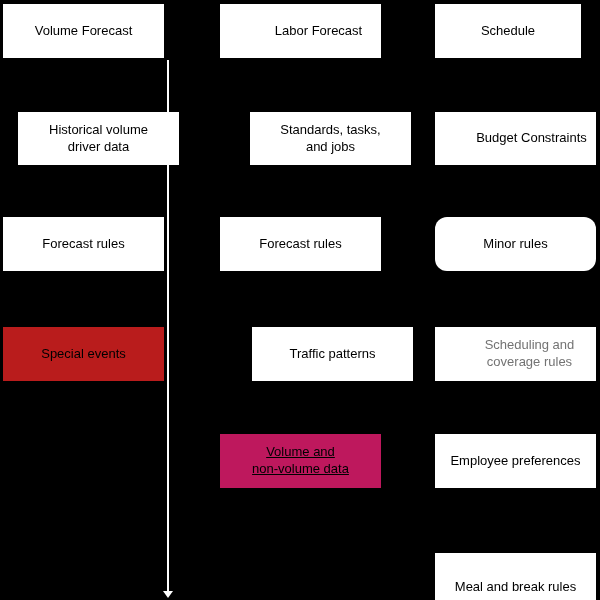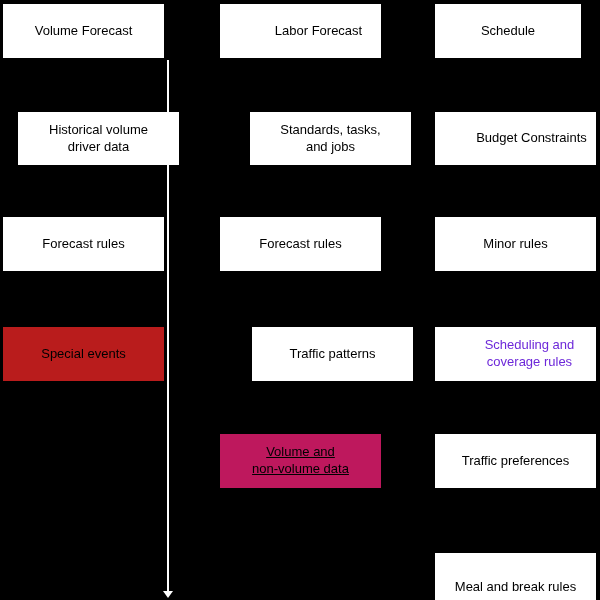--- a/index.html
+++ b/index.html
@@ -64,18 +64,18 @@
     <div class="box" style="left: 3px; top: 327px; width: 161px; height: 54px; background: #b91c1c; color: rgb(0, 0, 0);">Special events</div>
     <div class="box" style="left: 220px; top: 4px; width: 161px; height: 54px; background: rgb(255, 255, 255); color: rgb(0, 0, 0); padding-left: 36px;">Labor Forecast</div>
     <div class="box" style="left: 220px; top: 112px; width: 161px; height: 53px; background: rgb(255, 255, 255); color: rgb(0, 0, 0); margin-left: 30px;">Standards, tasks,
 and jobs</div>
     <div class="box" style="left: 220px; top: 217px; width: 161px; height: 54px; background: rgb(255, 255, 255); color: rgb(0, 0, 0);">Forecast rules</div>
     <div class="box" style="left: 220px; top: 327px; width: 161px; height: 54px; background: rgb(255, 255, 255); color: rgb(0, 0, 0); margin-left: 32px;">Traffic patterns</div>
     <div class="box" style="left: 220px; top: 434px; width: 161px; height: 54px; background: #be185d; color: rgb(0, 0, 0); text-decoration: underline;">Volume and
 non-volume data</div>
     <div class="box" style="left: 435px; top: 4px; width: 146px; height: 54px; background: rgb(255, 255, 255); color: rgb(0, 0, 0);">Schedule</div>
     <div class="box" style="left: 435px; top: 112px; width: 161px; height: 53px; background: rgb(255, 255, 255); color: rgb(0, 0, 0); padding-left: 32px;">Budget Constraints</div>
-    <div class="box" style="left: 435px; top: 217px; width: 161px; height: 54px; background: rgb(255, 255, 255); color: rgb(0, 0, 0);">Minor rules</div>
-    <div class="box" style="left: 435px; top: 327px; width: 161px; height: 54px; background: rgb(255, 255, 255); color: #6d28d9; padding-left: 28px;">Scheduling and
+    <div class="box" style="left: 435px; top: 217px; width: 161px; height: 54px; background: rgb(255, 255, 255); color: rgb(0, 0, 0); border-radius: 12px;">Minor rules</div>
+    <div class="box" style="left: 435px; top: 327px; width: 161px; height: 54px; background: rgb(255, 255, 255); color: #737373; padding-left: 28px;">Scheduling and
 coverage rules</div>
-    <div class="box" style="left: 435px; top: 434px; width: 161px; height: 54px; background: rgb(255, 255, 255); color: rgb(0, 0, 0);">Traffic preferences</div>
+    <div class="box" style="left: 435px; top: 434px; width: 161px; height: 54px; background: rgb(255, 255, 255); color: rgb(0, 0, 0);">Employee preferences</div>
     <div class="box" style="left: 435px; top: 553px; width: 161px; height: 69px; background: #ffffff; color: rgb(0, 0, 0);">Meal and break rules</div>
   </div>
 
 </body></html>

